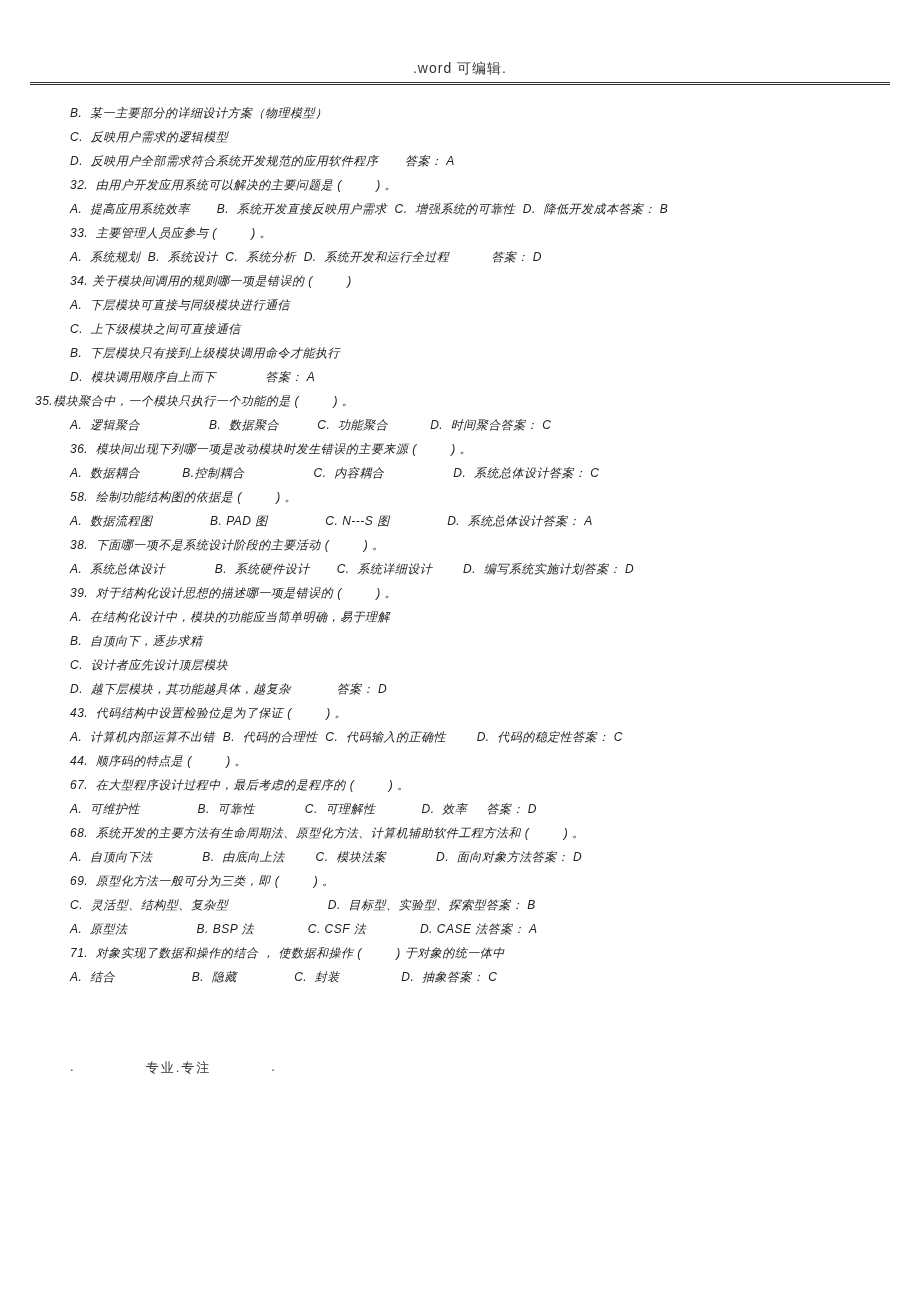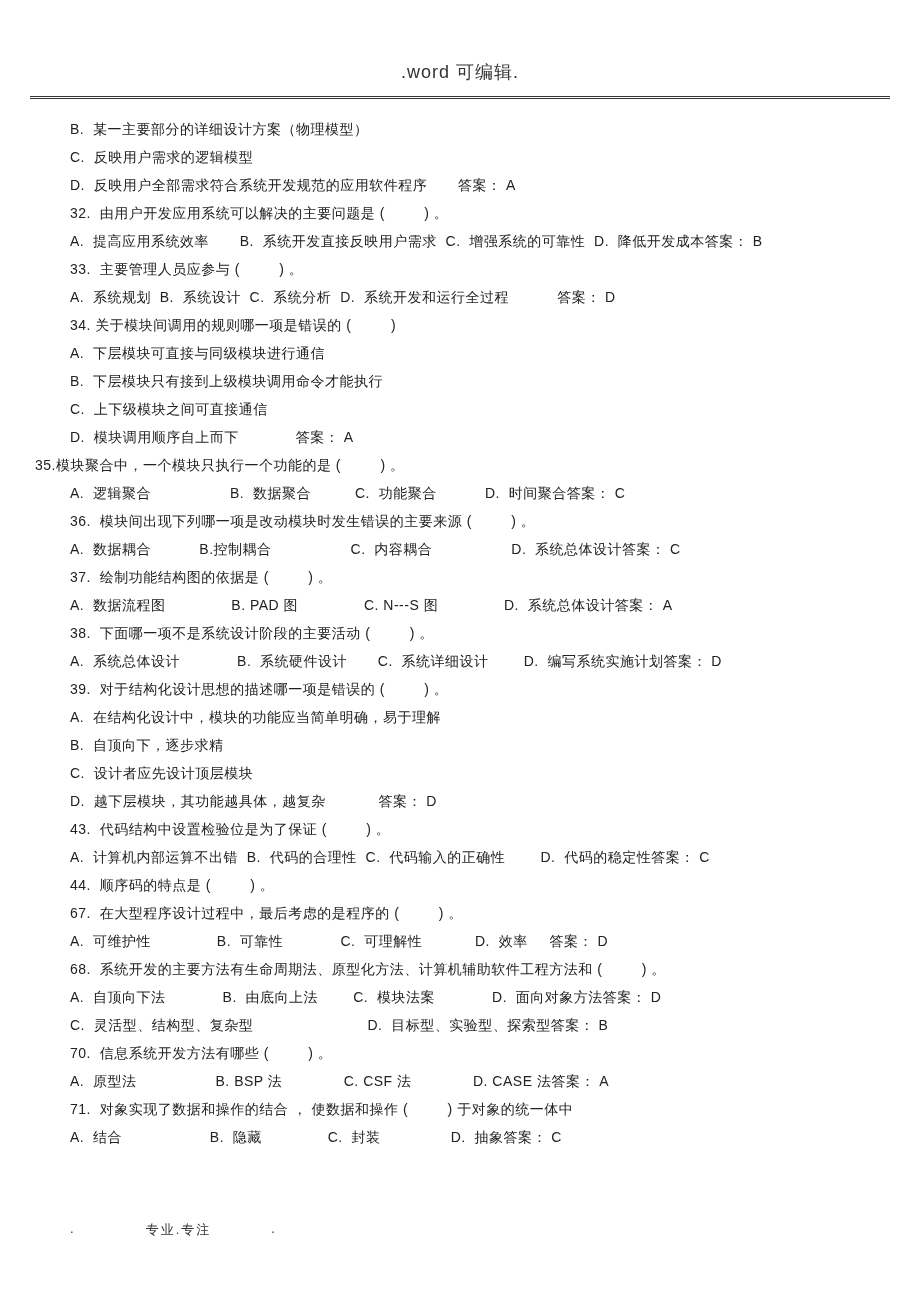--- a/index.html
+++ b/index.html
@@ -12,36 +12,37 @@
       background: #fff;
       width: 920px;
       padding: 0;
       color: #000;
     }
     .page {
       padding: 60px 30px 30px 30px;
     }
     .header {
       text-align: center;
-      font-size: 18px;
+      font-size: 14px;
       color: #333;
-      margin-bottom: 12px;
+      margin-bottom: 4px;
       letter-spacing: 1px;
     }
     .hr-double {
       border-top: 1px solid #333;
       border-bottom: 1px solid #333;
       height: 3px;
       margin: 0 0 16px 0;
     }
     .content {
       padding: 0 40px;
-      font-size: 14px;
+      font-size: 12px;
       line-height: 2.0;
       color: #222;
+      font-style: italic;
     }
     .line {
       white-space: pre-wrap;
       letter-spacing: 0.5px;
     }
     .q35 {
       margin-left: -35px;
     }
     .footer {
       margin-top: 40px;
@@ -64,45 +65,45 @@
   <div class="content" id="content-lines">
       <div class="line">B.  某一主要部分的详细设计方案（物理模型）</div>
       <div class="line">C.  反映用户需求的逻辑模型</div>
       <div class="line">D.  反映用户全部需求符合系统开发规范的应用软件程序       答案： A</div>
       <div class="line">32.  由用户开发应用系统可以解决的主要问题是 (         ) 。</div>
       <div class="line">A.  提高应用系统效率       B.  系统开发直接反映用户需求  C.  增强系统的可靠性  D.  降低开发成本答案： B</div>
       <div class="line">33.  主要管理人员应参与 (         ) 。</div>
       <div class="line">A.  系统规划  B.  系统设计  C.  系统分析  D.  系统开发和运行全过程           答案： D</div>
       <div class="line">34. 关于模块间调用的规则哪一项是错误的 (         )</div>
       <div class="line">A.  下层模块可直接与同级模块进行通信</div>
+      <div class="line">C.  上下级模块之间可直接通信</div>
       <div class="line">B.  下层模块只有接到上级模块调用命令才能执行</div>
-      <div class="line">C.  上下级模块之间可直接通信</div>
       <div class="line">D.  模块调用顺序自上而下             答案： A</div>
       <div class="line q35">35.模块聚合中，一个模块只执行一个功能的是 (         ) 。</div>
       <div class="line">A.  逻辑聚合                  B.  数据聚合          C.  功能聚合           D.  时间聚合答案： C</div>
       <div class="line">36.  模块间出现下列哪一项是改动模块时发生错误的主要来源 (         ) 。</div>
       <div class="line">A.  数据耦合           B.控制耦合                  C.  内容耦合                  D.  系统总体设计答案： C</div>
-      <div class="line">37.  绘制功能结构图的依据是 (         ) 。</div>
+      <div class="line">58.  绘制功能结构图的依据是 (         ) 。</div>
       <div class="line">A.  数据流程图               B. PAD 图               C. N---S 图               D.  系统总体设计答案： A</div>
       <div class="line">38.  下面哪一项不是系统设计阶段的主要活动 (         ) 。</div>
       <div class="line">A.  系统总体设计             B.  系统硬件设计       C.  系统详细设计        D.  编写系统实施计划答案： D</div>
       <div class="line">39.  对于结构化设计思想的描述哪一项是错误的 (         ) 。</div>
       <div class="line">A.  在结构化设计中，模块的功能应当简单明确，易于理解</div>
       <div class="line">B.  自顶向下，逐步求精</div>
       <div class="line">C.  设计者应先设计顶层模块</div>
       <div class="line">D.  越下层模块，其功能越具体，越复杂            答案： D</div>
       <div class="line">43.  代码结构中设置检验位是为了保证 (         ) 。</div>
       <div class="line">A.  计算机内部运算不出错  B.  代码的合理性  C.  代码输入的正确性        D.  代码的稳定性答案： C</div>
       <div class="line">44.  顺序码的特点是 (         ) 。</div>
       <div class="line">67.  在大型程序设计过程中，最后考虑的是程序的 (         ) 。</div>
       <div class="line">A.  可维护性               B.  可靠性             C.  可理解性            D.  效率     答案： D</div>
       <div class="line">68.  系统开发的主要方法有生命周期法、原型化方法、计算机辅助软件工程方法和 (         ) 。</div>
       <div class="line">A.  自顶向下法             B.  由底向上法        C.  模块法案             D.  面向对象方法答案： D</div>
+      <div class="line">69.  原型化方法一般可分为三类，即 (         ) 。</div>
       <div class="line">C.  灵活型、结构型、复杂型                          D.  目标型、实验型、探索型答案： B</div>
-      <div class="line">70.  信息系统开发方法有哪些 (         ) 。</div>
       <div class="line">A.  原型法                  B. BSP 法              C. CSF 法              D. CASE 法答案： A</div>
       <div class="line">71.  对象实现了数据和操作的结合 ， 使数据和操作 (         ) 于对象的统一体中</div>
       <div class="line">A.  结合                    B.  隐藏               C.  封装                D.  抽象答案： C</div>
     </div>
 </div>
 
 <div class="footer">
   <span class="dot">.</span>
   <span>专业.专注</span>
   <span style="margin-left:60px">.</span>

